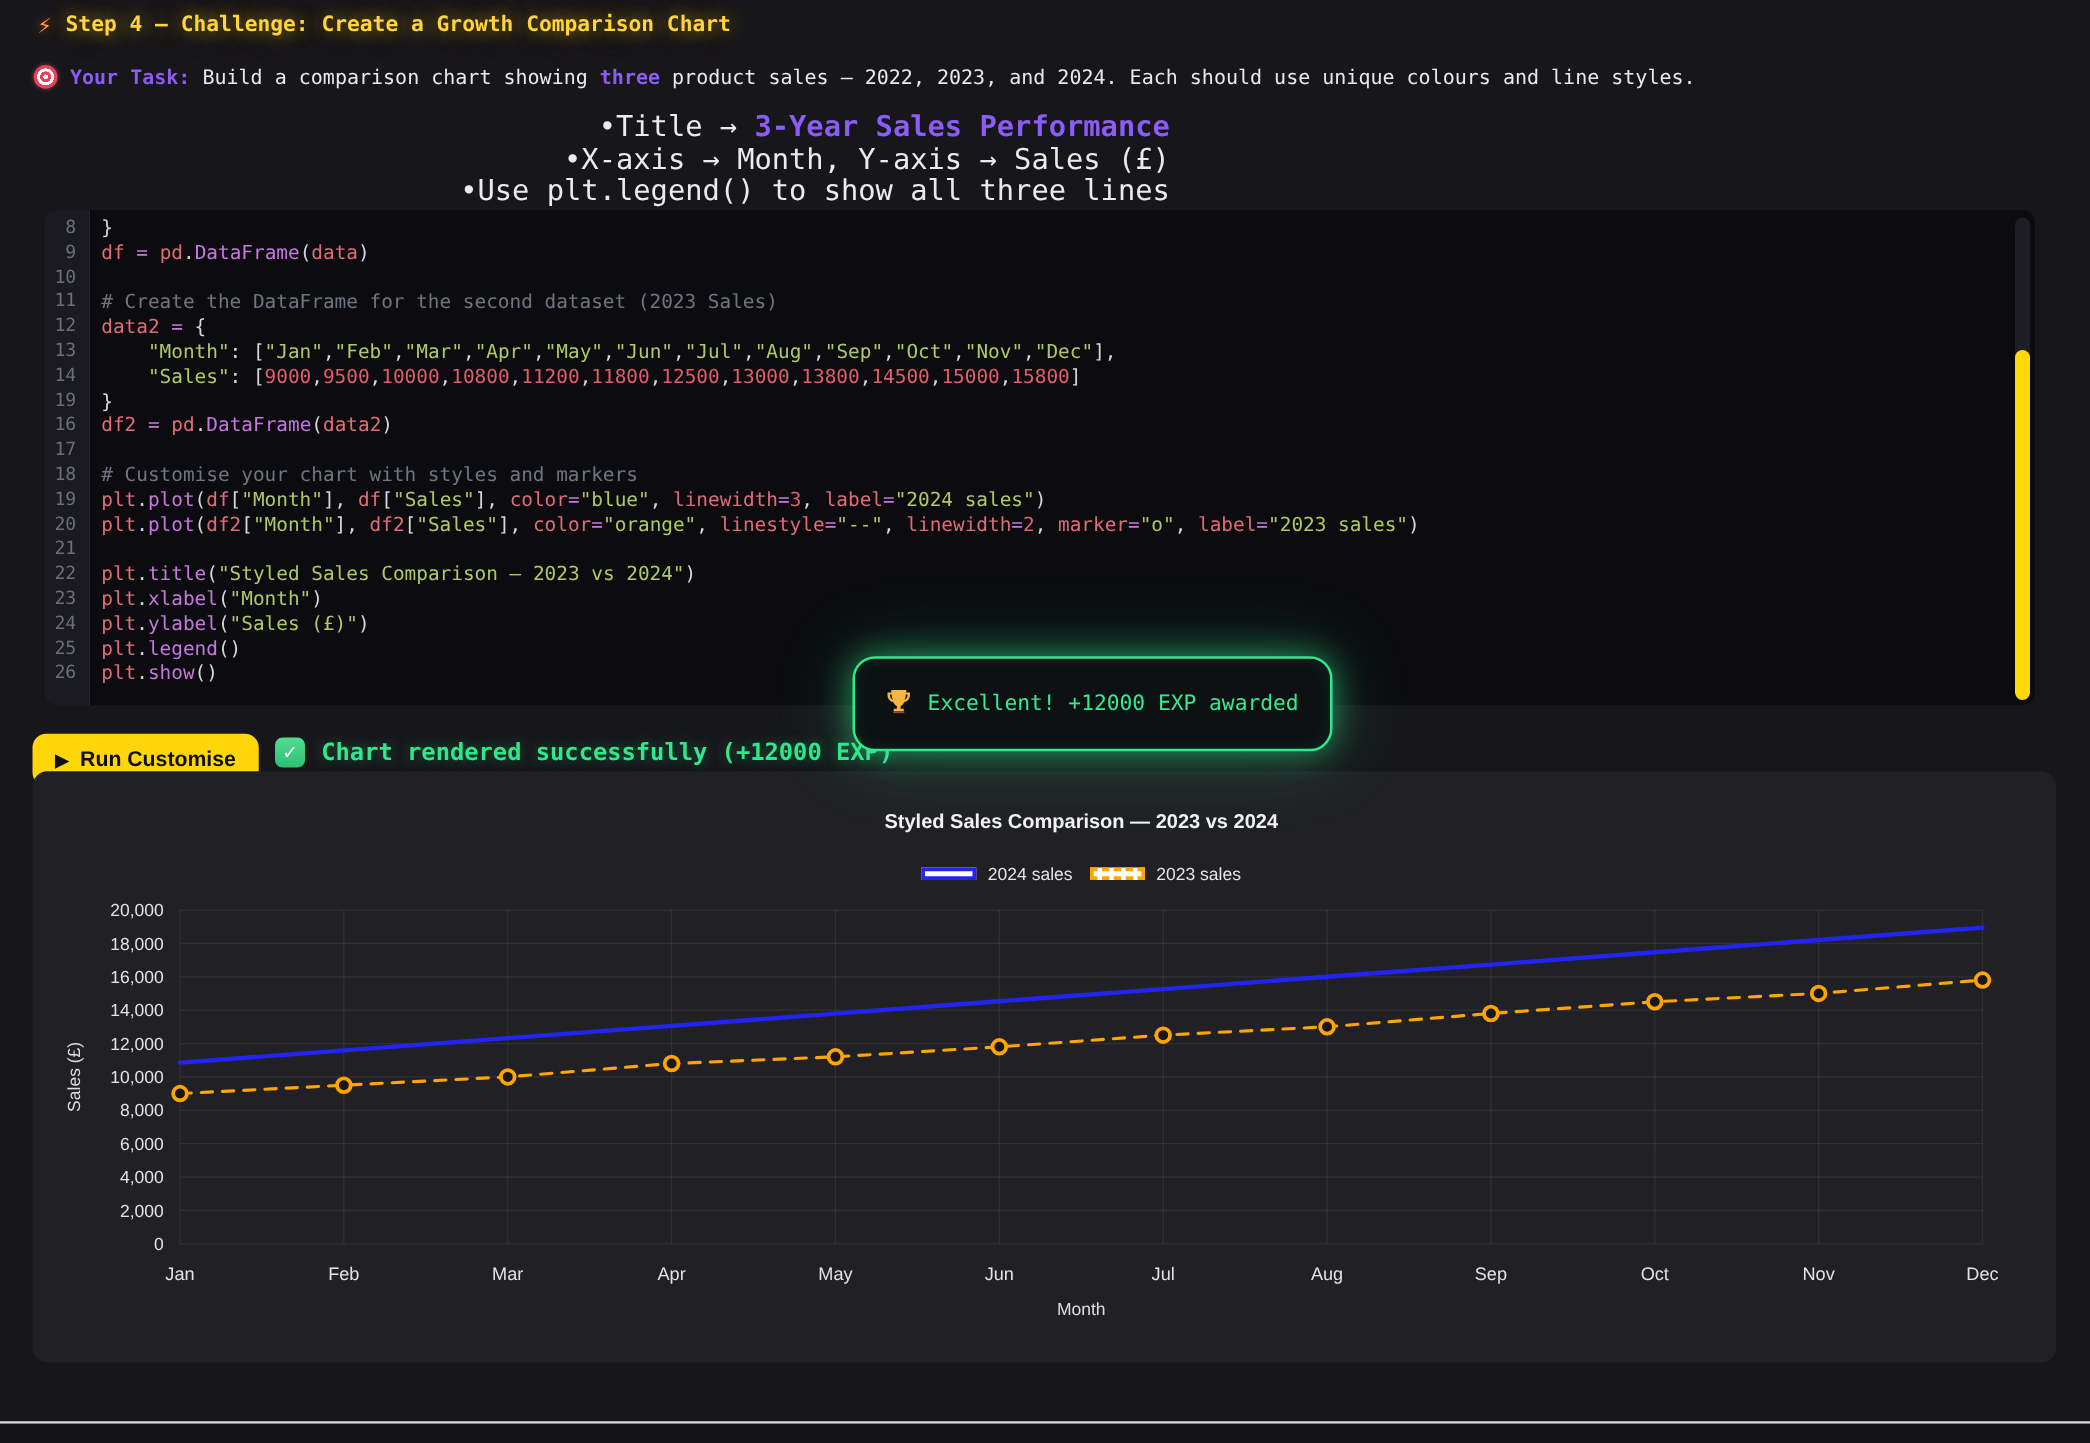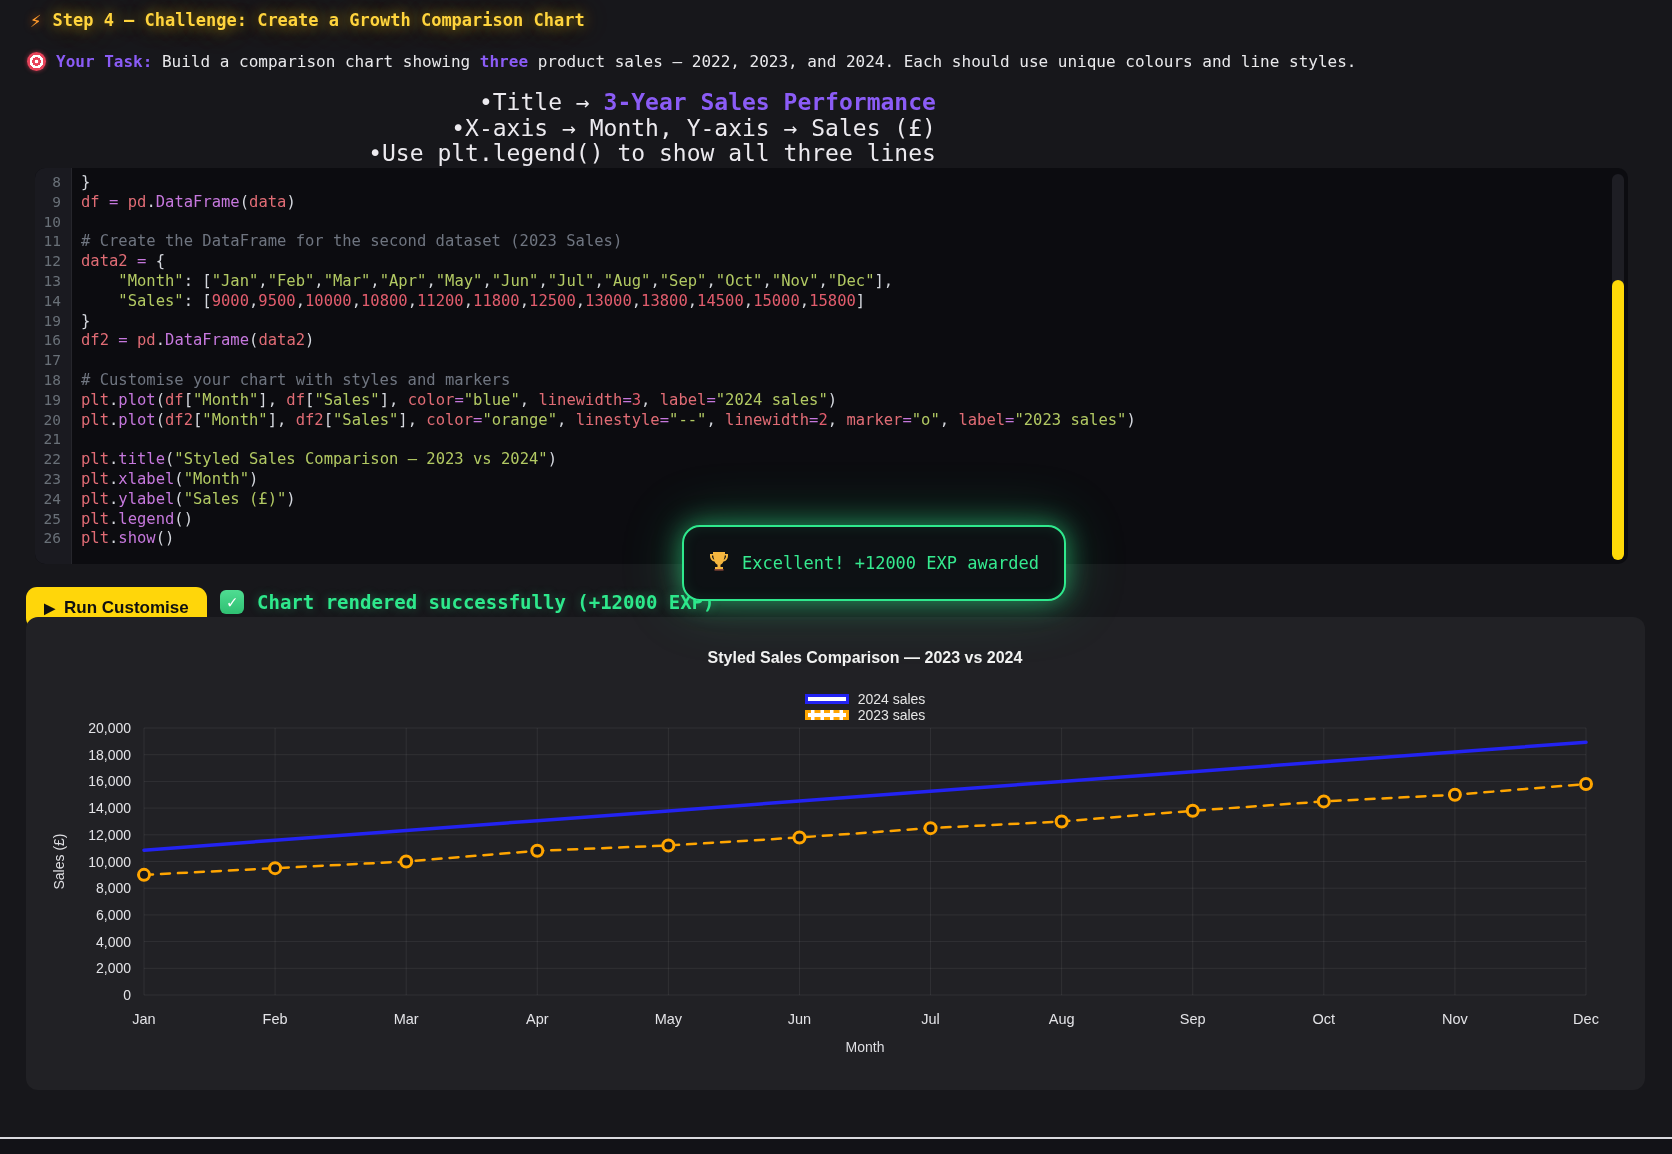--- a/index.html
+++ b/index.html
@@ -64,21 +64,21 @@
            display:flex; align-items:center; justify-content:center; gap:13px;
            color:#35ea8f; font-size:17px; font-weight:500;margin-left:47px; }
 
   
   .chart-panel { position:absolute; left:26px; top:617px; width:1619px; height:473px;
                  background:#212125; border-radius:12px; font-family:"Liberation Sans", sans-serif; }
   .chart-title { position:absolute; left:118px; top:32px; width:1442px; text-align:center;
                  color:#f2f2f2; font-size:16px; font-weight:bold; }
   .chart-legend { position:absolute; left:118px; top:74px; width:1442px;
                   display:flex; justify-content:center; align-items:center; column-gap:14px;
-                  color:#e6e6e6; font-size:14px;flex-direction:column; }
+                  color:#e6e6e6; font-size:14px; }
   .legend-item { display:flex; align-items:center; gap:9px; cursor:pointer; }
   .sw { width:44px; height:10px; background:#ffffff; display:inline-block; }
   .sw-blue { border:3px solid #2323f2; }
   .sw-orange { border:3px dashed #ffa500; }
   .chart-svg { position:absolute; left:0; top:0; }
 
   
   .separator { position:absolute; left:0; top:1137px; width:1672px; height:2px; background:#d9d9de; }
   .footer-area { position:absolute; left:0; top:1139px; width:1672px; bottom:0; background:#121217; }
 </style>

